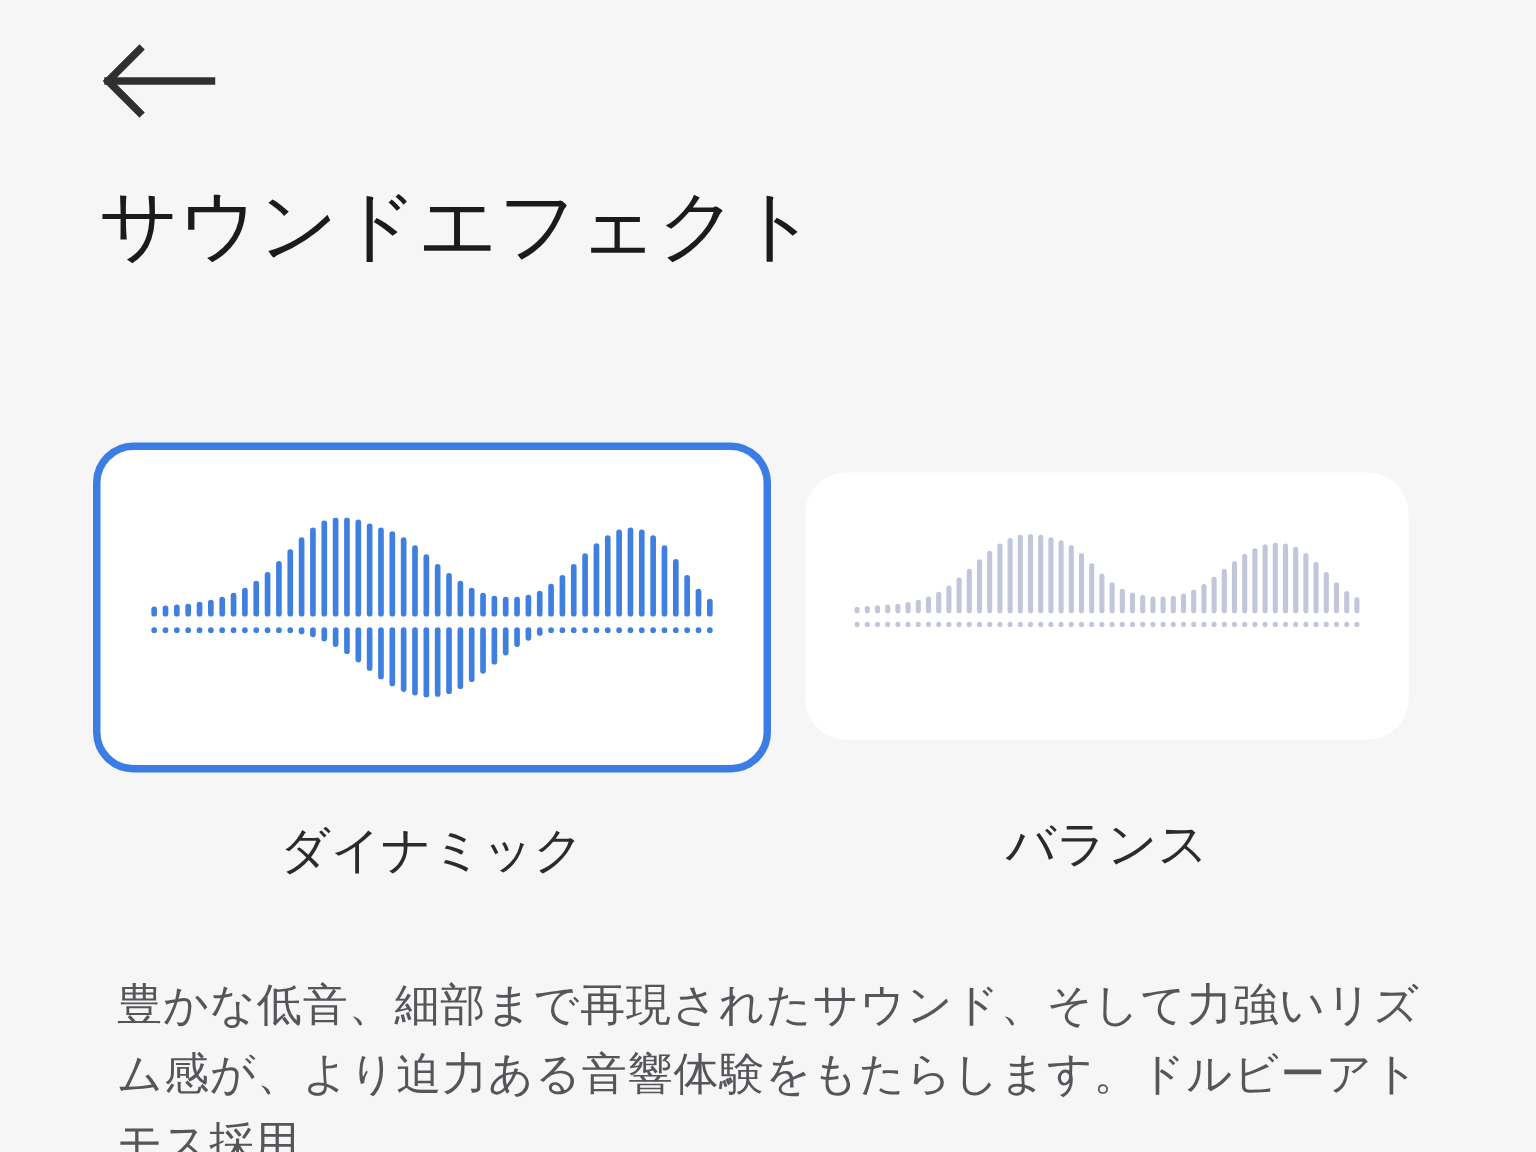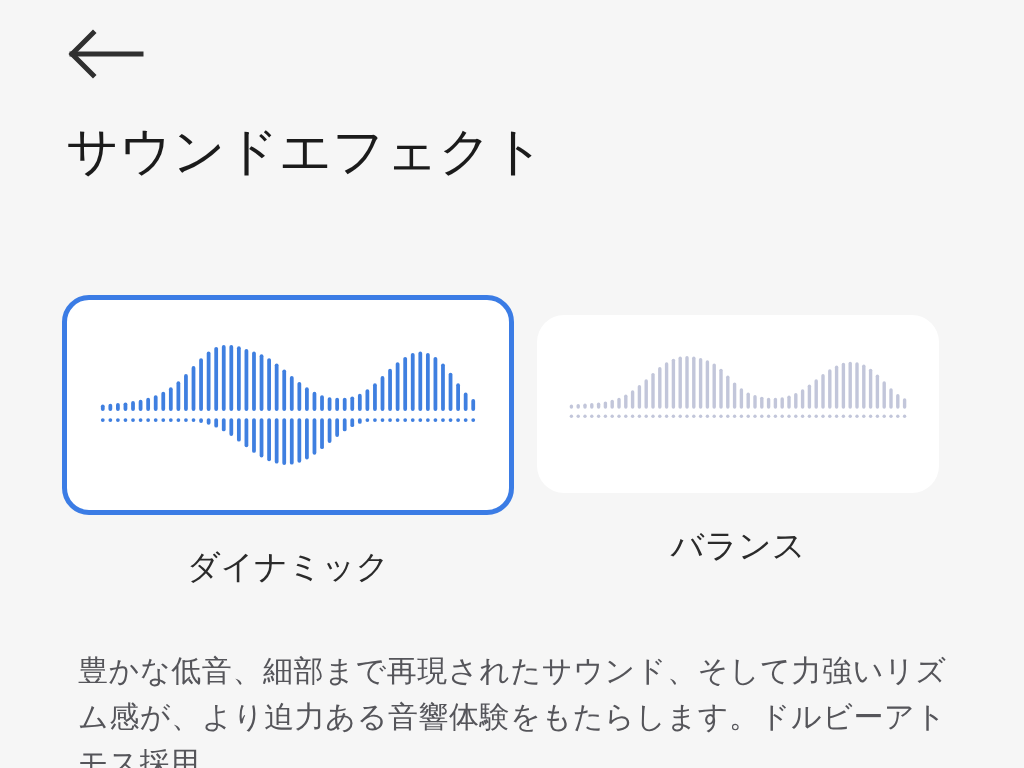--- a/index.html
+++ b/index.html
@@ -89,21 +89,21 @@
   .option-2 .wave { width: 340px; height: 96px;  }
 
   .option-label {
     text-align: center;
     font-size: 33px;
     color: #2b2b2b;
     font-weight: 400;
     white-space: nowrap;
   }
   .option-1 .option-label { margin-top: 30px; }
-  .option-2 .option-label { margin-top: 31px; }
+  .option-2 .option-label { margin-top: 48px; }
 
   
   .description {
     position: absolute;
     left: 78px;
     top: 618px;
     width: 868px;
     font-size: 30px;
     line-height: 46px;
     color: #55555a;

